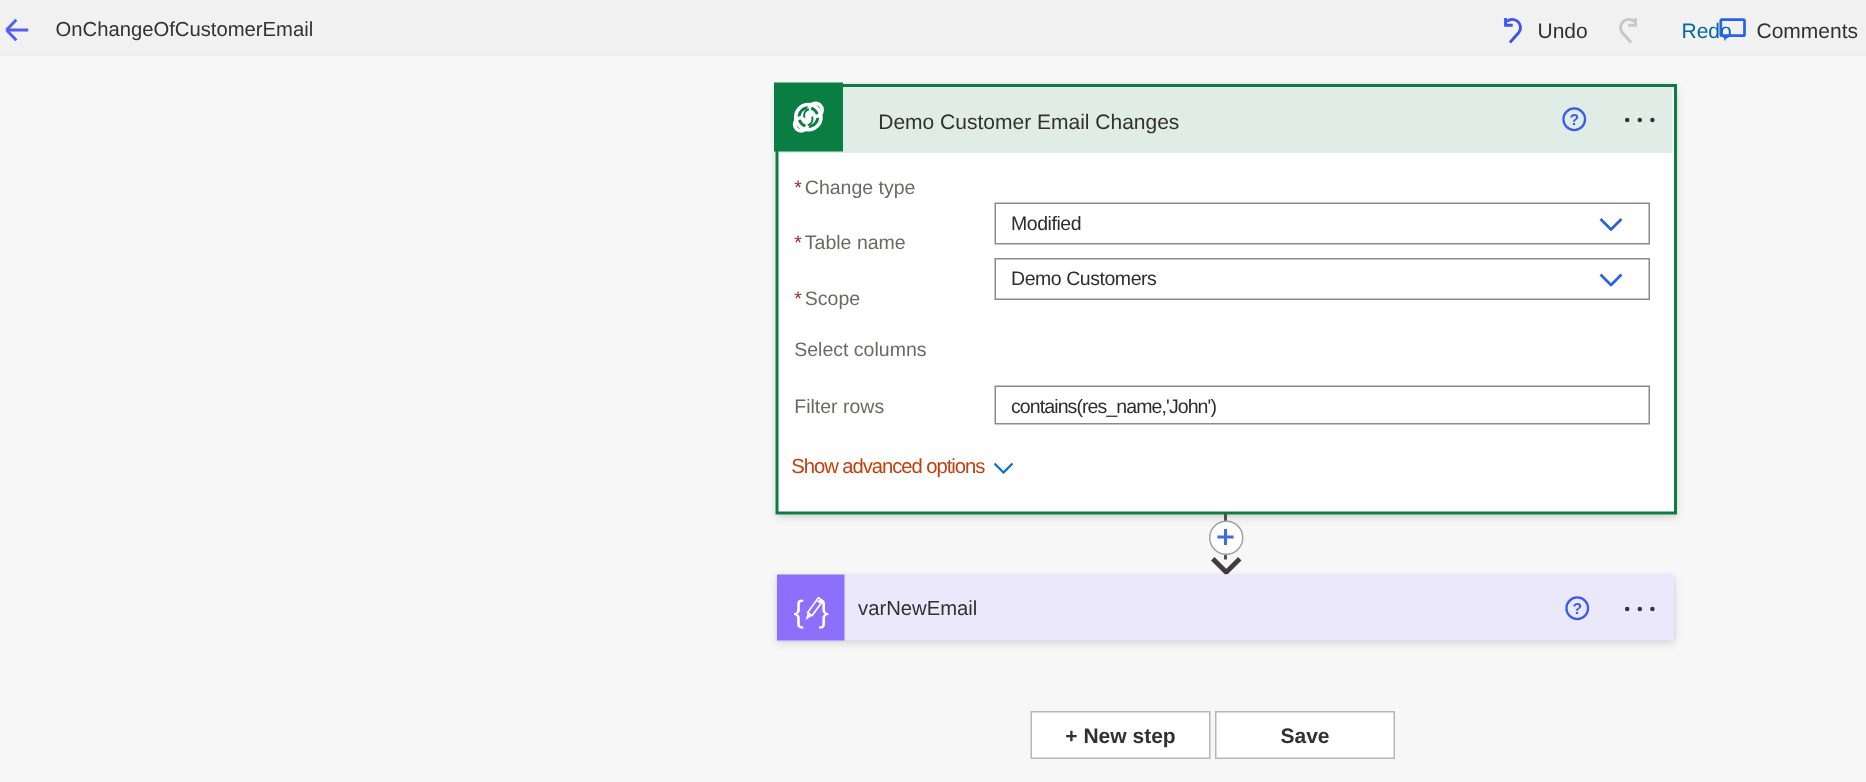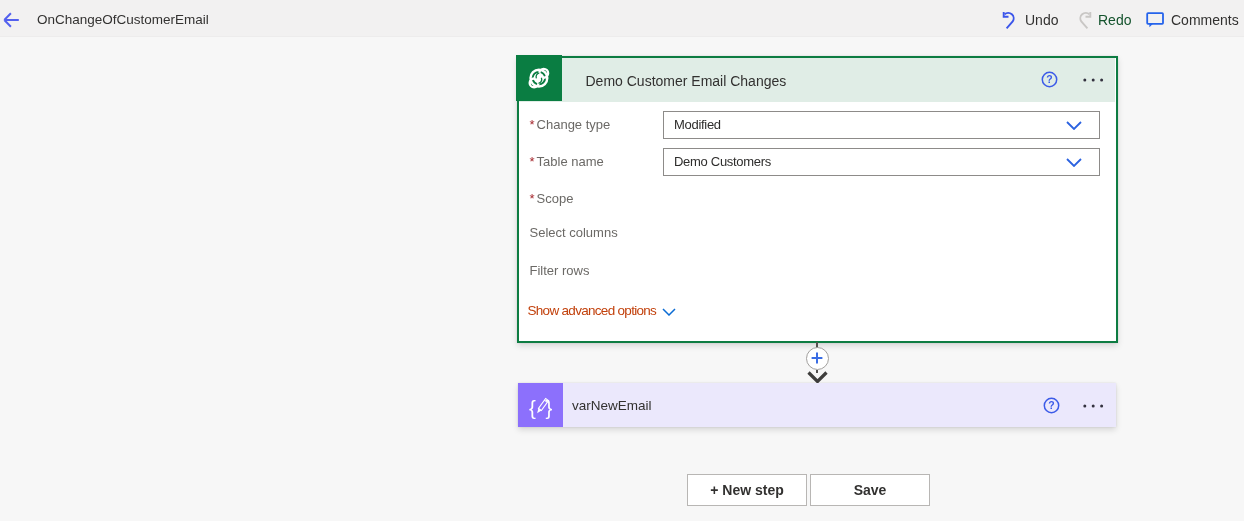--- a/index.html
+++ b/index.html
@@ -2,29 +2,29 @@
 <html><head>
 <meta charset="utf-8">
 <style>
   * { margin:0; padding:0; box-sizing:border-box; }
   html,body { width:1244px; height:521px; overflow:hidden; }
   body { font-family:"Liberation Sans", sans-serif; background:#f7f7f7; position:relative; }
   .topbar { position:absolute; left:0; top:0; width:1244px; height:37px; background:#f2f1f1; border-bottom:1px solid #edecec; }
   .abs { position:absolute; }
   .title { position:absolute; left:37px; top:11.5px; font-size:13.5px; line-height:16px; color:#333231; }
   .cmd { position:absolute; top:12px; font-size:14px; line-height:16px; color:#323130; }
-  .gray { color:#14532d; }
+  .gray { color:#0369a1;margin-left:23px; }
   
   .gcard { position:absolute; left:516.5px; top:55.5px; width:601px; height:287px; background:#fff; border:2.5px solid #0d7c42; box-shadow:0 2.5px 6px rgba(0,0,0,0.13), 0 0 2px rgba(0,0,0,0.10); }
   .ghead { position:absolute; left:0; top:0; width:596px; height:44px; background:#e0ede6; }
   .gicon { position:absolute; left:-2.5px; top:-2.5px; width:46px; height:46px; background:#0a7d42; }
   .gtitle { position:absolute; left:55px; top:15px; font-size:14px; line-height:17px; color:#323130;padding-left:12px; }
   .row-label { position:absolute; left:11px; font-size:13px; line-height:15px; color:#6b6966; }
   .req { color:#a4262c; }
-  .dd { position:absolute; left:144.5px; width:437px; height:28px; background:#fff; border:1px solid #8d8b89; }
+  .dd { position:absolute; left:144.5px; width:437px; height:28px; background:#fff; border:1px solid #8d8b89;margin-top:24px; }
   .ti { position:absolute; left:144.5px; width:437px; height:26px; background:#fff; border:1px solid #8d8b89; }
   .val { position:absolute; left:10px; font-size:13px; line-height:15px; letter-spacing:-0.3px; color:#2e2d2c; white-space:nowrap; }
   .chev { position:absolute; right:17px; top:9px; }
   .adv { position:absolute; left:9px; top:245.8px; font-size:13.5px; line-height:16px; letter-spacing:-0.7px; color:#c2410c; }
   
   .stem { position:absolute; background:#545250; }
   .pluscircle { position:absolute; left:805.5px; top:347.2px; width:23px; height:23px; border-radius:50%; background:#fff; border:1.2px solid #a2a09e; }
   
   .pcard { position:absolute; left:518px; top:383px; width:598px; height:44px; background:#ebe8fc; box-shadow:0 2.5px 6px rgba(0,0,0,0.13), 0 0 2px rgba(0,0,0,0.10); }
   .picon { position:absolute; left:0; top:0; width:45px; height:44px; background:#8c70fc; }
@@ -97,20 +97,23 @@
     <div class="row-label" style="top:96.7px"><span class="req" style="margin-right:2px">*</span>Table name</div>
     <div class="dd" style="top:90.2px">
       <span class="val" style="top:5px">Demo Customers</span>
       <svg class="chev" width="16" height="9" viewBox="0 0 16 9">
         <path d="M1 1 L8 8 L15 1" stroke="#2b62e0" stroke-width="1.8" fill="none"></path>
       </svg>
     </div>
     <div class="row-label" style="top:133.2px"><span class="req" style="margin-right:2px">*</span>Scope</div>
     <div class="row-label" style="top:167.8px">Select columns</div>
     <div class="row-label" style="top:205.2px">Filter rows</div>
+    <div class="ti" style="top:199.7px">
+      <span class="val" style="top:4.5px;letter-spacing:-0.6px">contains(res_name,'John')</span>
+    </div>
     <div class="adv">Show advanced options</div>
     <svg class="abs" style="left:143px;top:250px" width="14" height="8" viewBox="0 0 14 8">
       <path d="M1 1 L7 7 L13 1" stroke="#0b6cd4" stroke-width="1.5" fill="none"></path>
     </svg>
   </div>
 
   <div class="stem" style="left:816.4px;top:342px;width:2px;height:5.5px"></div>
   <div class="pluscircle">
     <svg width="20" height="20" viewBox="0 0 20 20">
       <path d="M10 4.6 V15.4 M4.6 10 H15.4" stroke="#3a6de4" stroke-width="2"></path>

